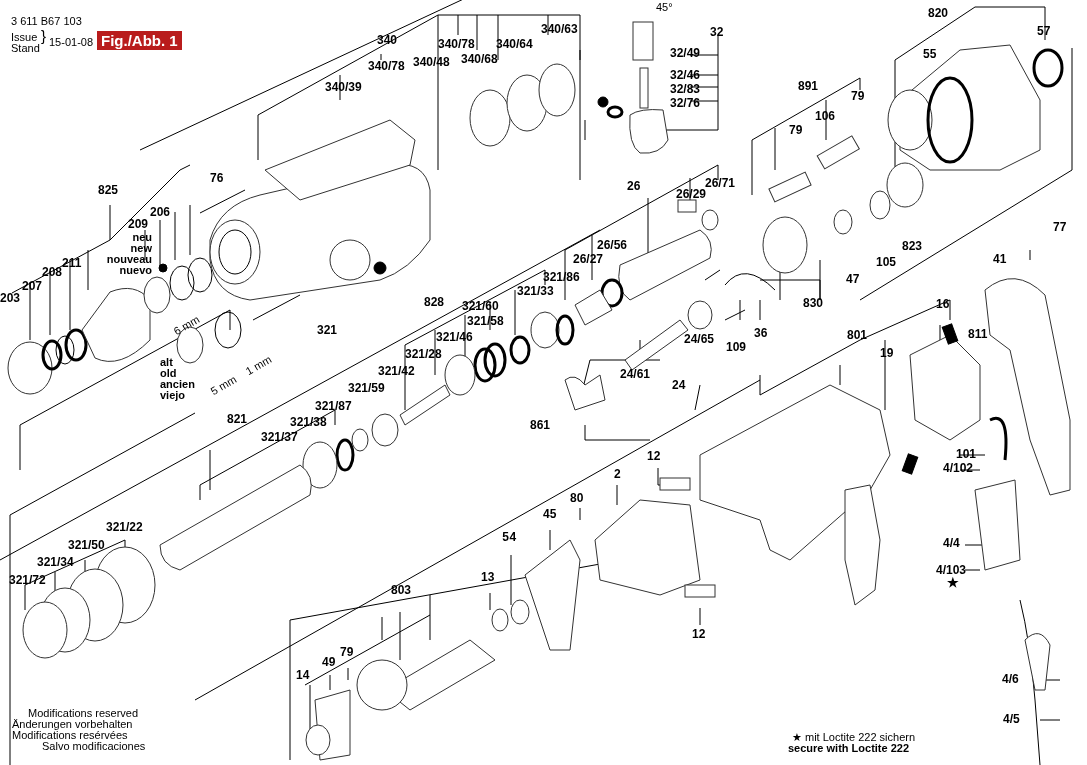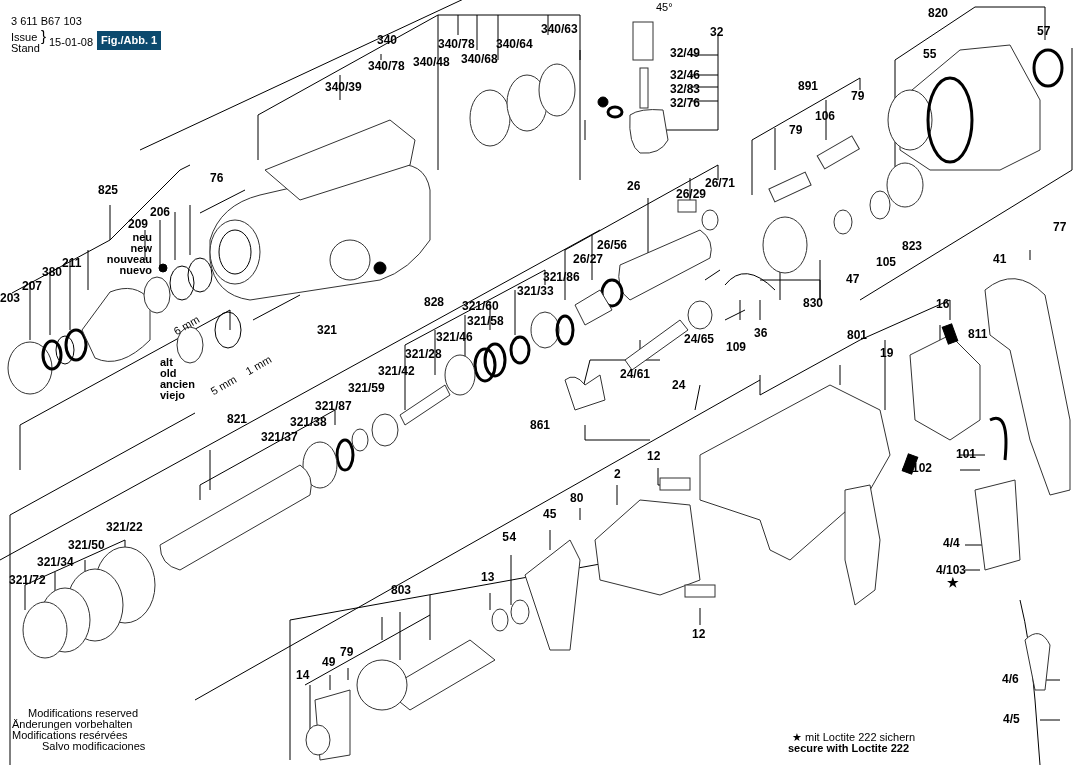--- a/index.html
+++ b/index.html
@@ -1,19 +1,19 @@
 <!DOCTYPE html>
 <html><head>
 <meta charset="utf-8">
 <style>
   html,body{margin:0;padding:0;background:#fff;}
   body{width:1087px;height:765px;position:relative;overflow:hidden;font-family:"Liberation Sans",sans-serif;color:#000;}
   .lbl{position:absolute;font-size:12px;font-weight:bold;line-height:12px;white-space:nowrap;}
   .hdr{position:absolute;font-size:11px;line-height:12px;white-space:nowrap;}
-  .fig{position:absolute;left:97px;top:31px;background:#0c4a6e;color:#fff;font-weight:bold;font-size:11px;padding:1px 4px;line-height:17px;}
+  .fig{position:absolute;left:97px;top:31px;background:#b91c1c;color:#fff;font-weight:bold;font-size:15px;padding:1px 4px;line-height:17px;}
   .note{position:absolute;font-size:11px;line-height:12px;white-space:nowrap;}
   .small{position:absolute;font-size:11px;font-weight:bold;line-height:11px;white-space:nowrap;}
   svg.dia{position:absolute;left:0;top:0;}
   svg.dia *{fill:none;stroke:#000;stroke-width:1;}
   svg.dia .thick{stroke-width:3;}
   svg.dia .fillb{fill:#000;}
   svg.dia .part{stroke:#333;stroke-width:1;fill:#fff;}
 </style>
 </head>
 <body>
@@ -248,21 +248,21 @@
 
 <div class="lbl" style="left:98px;top:184px;">825</div>
 <div class="lbl" style="left:210px;top:172px;">76</div>
 <div class="lbl" style="left:150px;top:206px;">206</div>
 <div class="lbl" style="left:128px;top:218px;">209</div>
 <div class="small" style="left:118px;top:232px;text-align:right;width:34px;">neu</div>
 <div class="small" style="left:118px;top:243px;text-align:right;width:34px;">new</div>
 <div class="small" style="left:94px;top:254px;text-align:right;width:58px;">nouveau</div>
 <div class="small" style="left:104px;top:265px;text-align:right;width:48px;">nuevo</div>
 <div class="lbl" style="left:62px;top:257px;">211</div>
-<div class="lbl" style="left:42px;top:266px;">380</div>
+<div class="lbl" style="left:42px;top:266px;">208</div>
 <div class="lbl" style="left:22px;top:280px;">207</div>
 <div class="lbl" style="left:0px;top:292px;">203</div>
 <div class="small" style="left:173px;top:320px;font-weight:normal;transform:rotate(-30deg);">6 mm</div>
 <div class="small" style="left:160px;top:357px;">alt</div>
 <div class="small" style="left:160px;top:368px;">old</div>
 <div class="small" style="left:160px;top:379px;">ancien</div>
 <div class="small" style="left:160px;top:390px;">viejo</div>
 <div class="small" style="left:210px;top:380px;font-weight:normal;transform:rotate(-30deg);">5 mm</div>
 <div class="small" style="left:245px;top:360px;font-weight:normal;transform:rotate(-30deg);">1 mm</div>
 
@@ -301,21 +301,21 @@
 <div class="lbl" style="left:684px;top:333px;">24/65</div>
 <div class="lbl" style="left:620px;top:368px;">24/61</div>
 <div class="lbl" style="left:672px;top:379px;">24</div>
 <div class="lbl" style="left:530px;top:419px;">861</div>
 
 <div class="lbl" style="left:847px;top:329px;">801</div>
 <div class="lbl" style="left:880px;top:347px;">19</div>
 <div class="lbl" style="left:936px;top:298px;">16</div>
 <div class="lbl" style="left:968px;top:328px;">811</div>
 <div class="lbl" style="left:956px;top:448px;">101</div>
-<div class="lbl" style="left:902px;top:462px;">4/102</div>
+<div class="lbl" style="left:943px;top:462px;">4/102</div>
 <div class="lbl" style="left:943px;top:537px;">4/4</div>
 <div class="lbl" style="left:936px;top:564px;">4/103</div>
 <div class="lbl" style="left:947px;top:577px;font-size:13px;">★</div>
 <div class="lbl" style="left:1002px;top:673px;">4/6</div>
 <div class="lbl" style="left:1003px;top:713px;">4/5</div>
 
 <div class="lbl" style="left:647px;top:450px;">12</div>
 <div class="lbl" style="left:614px;top:468px;">2</div>
 <div class="lbl" style="left:570px;top:492px;">80</div>
 <div class="lbl" style="left:543px;top:508px;">45</div>

